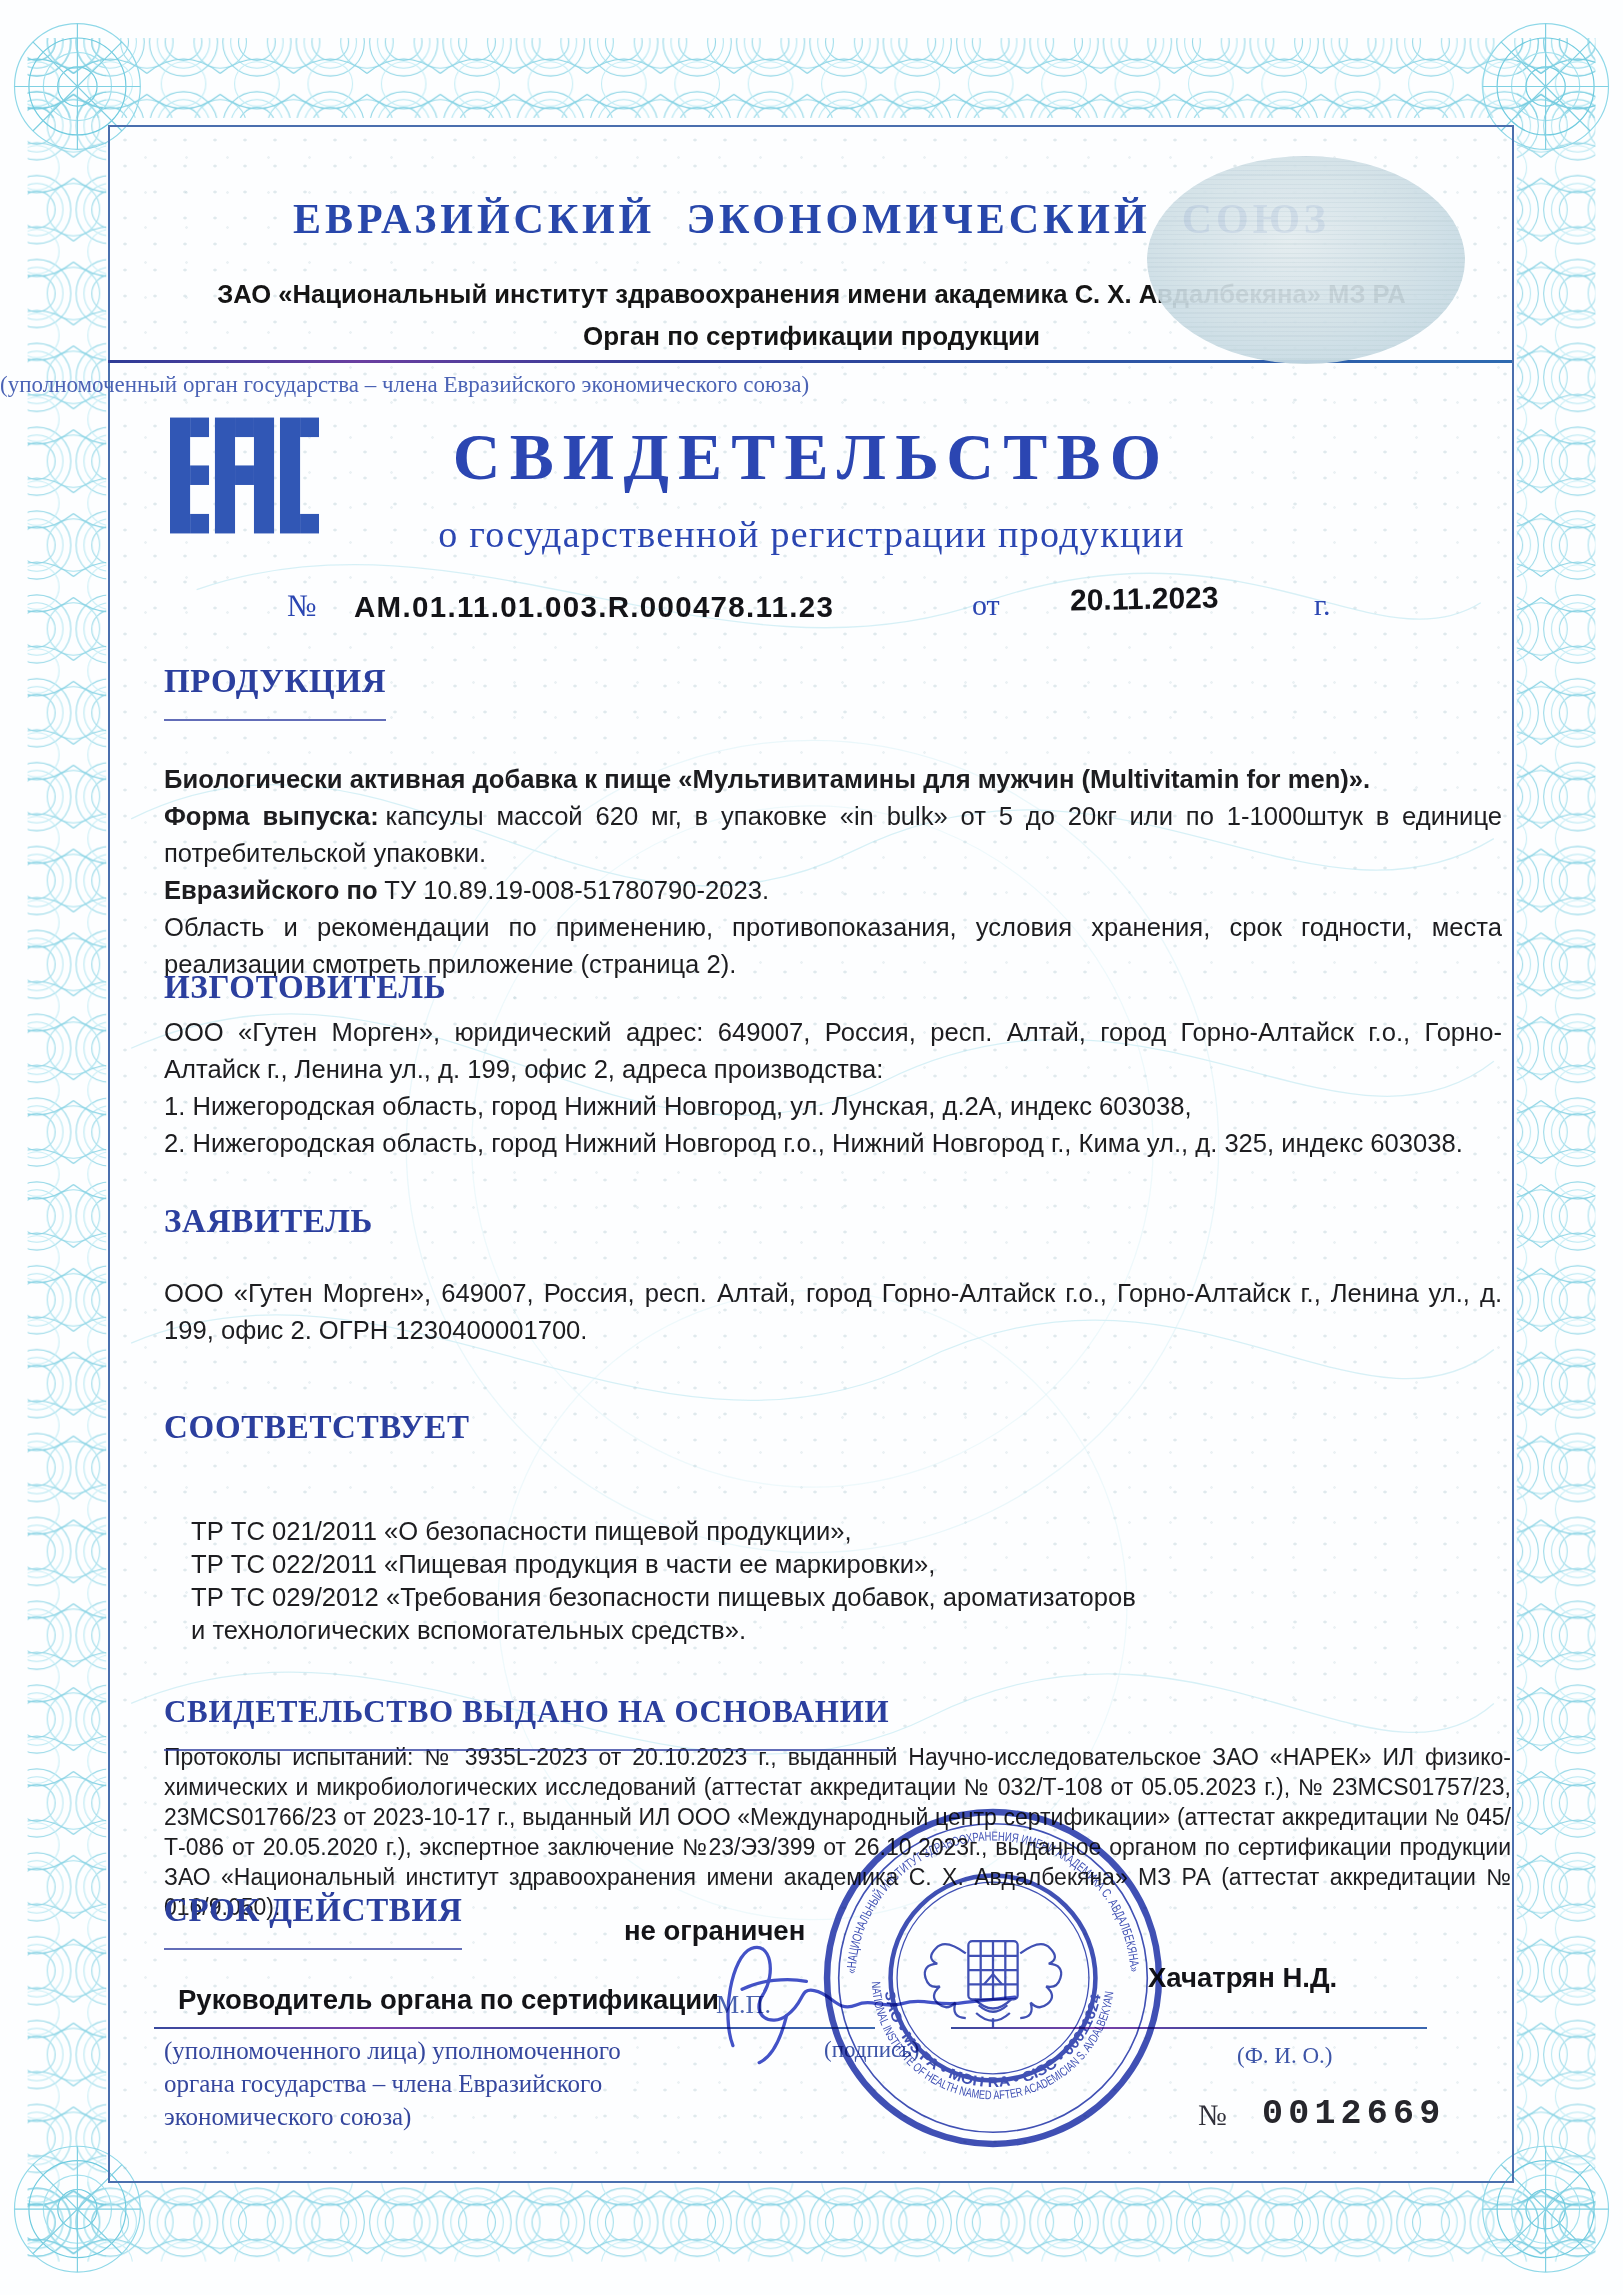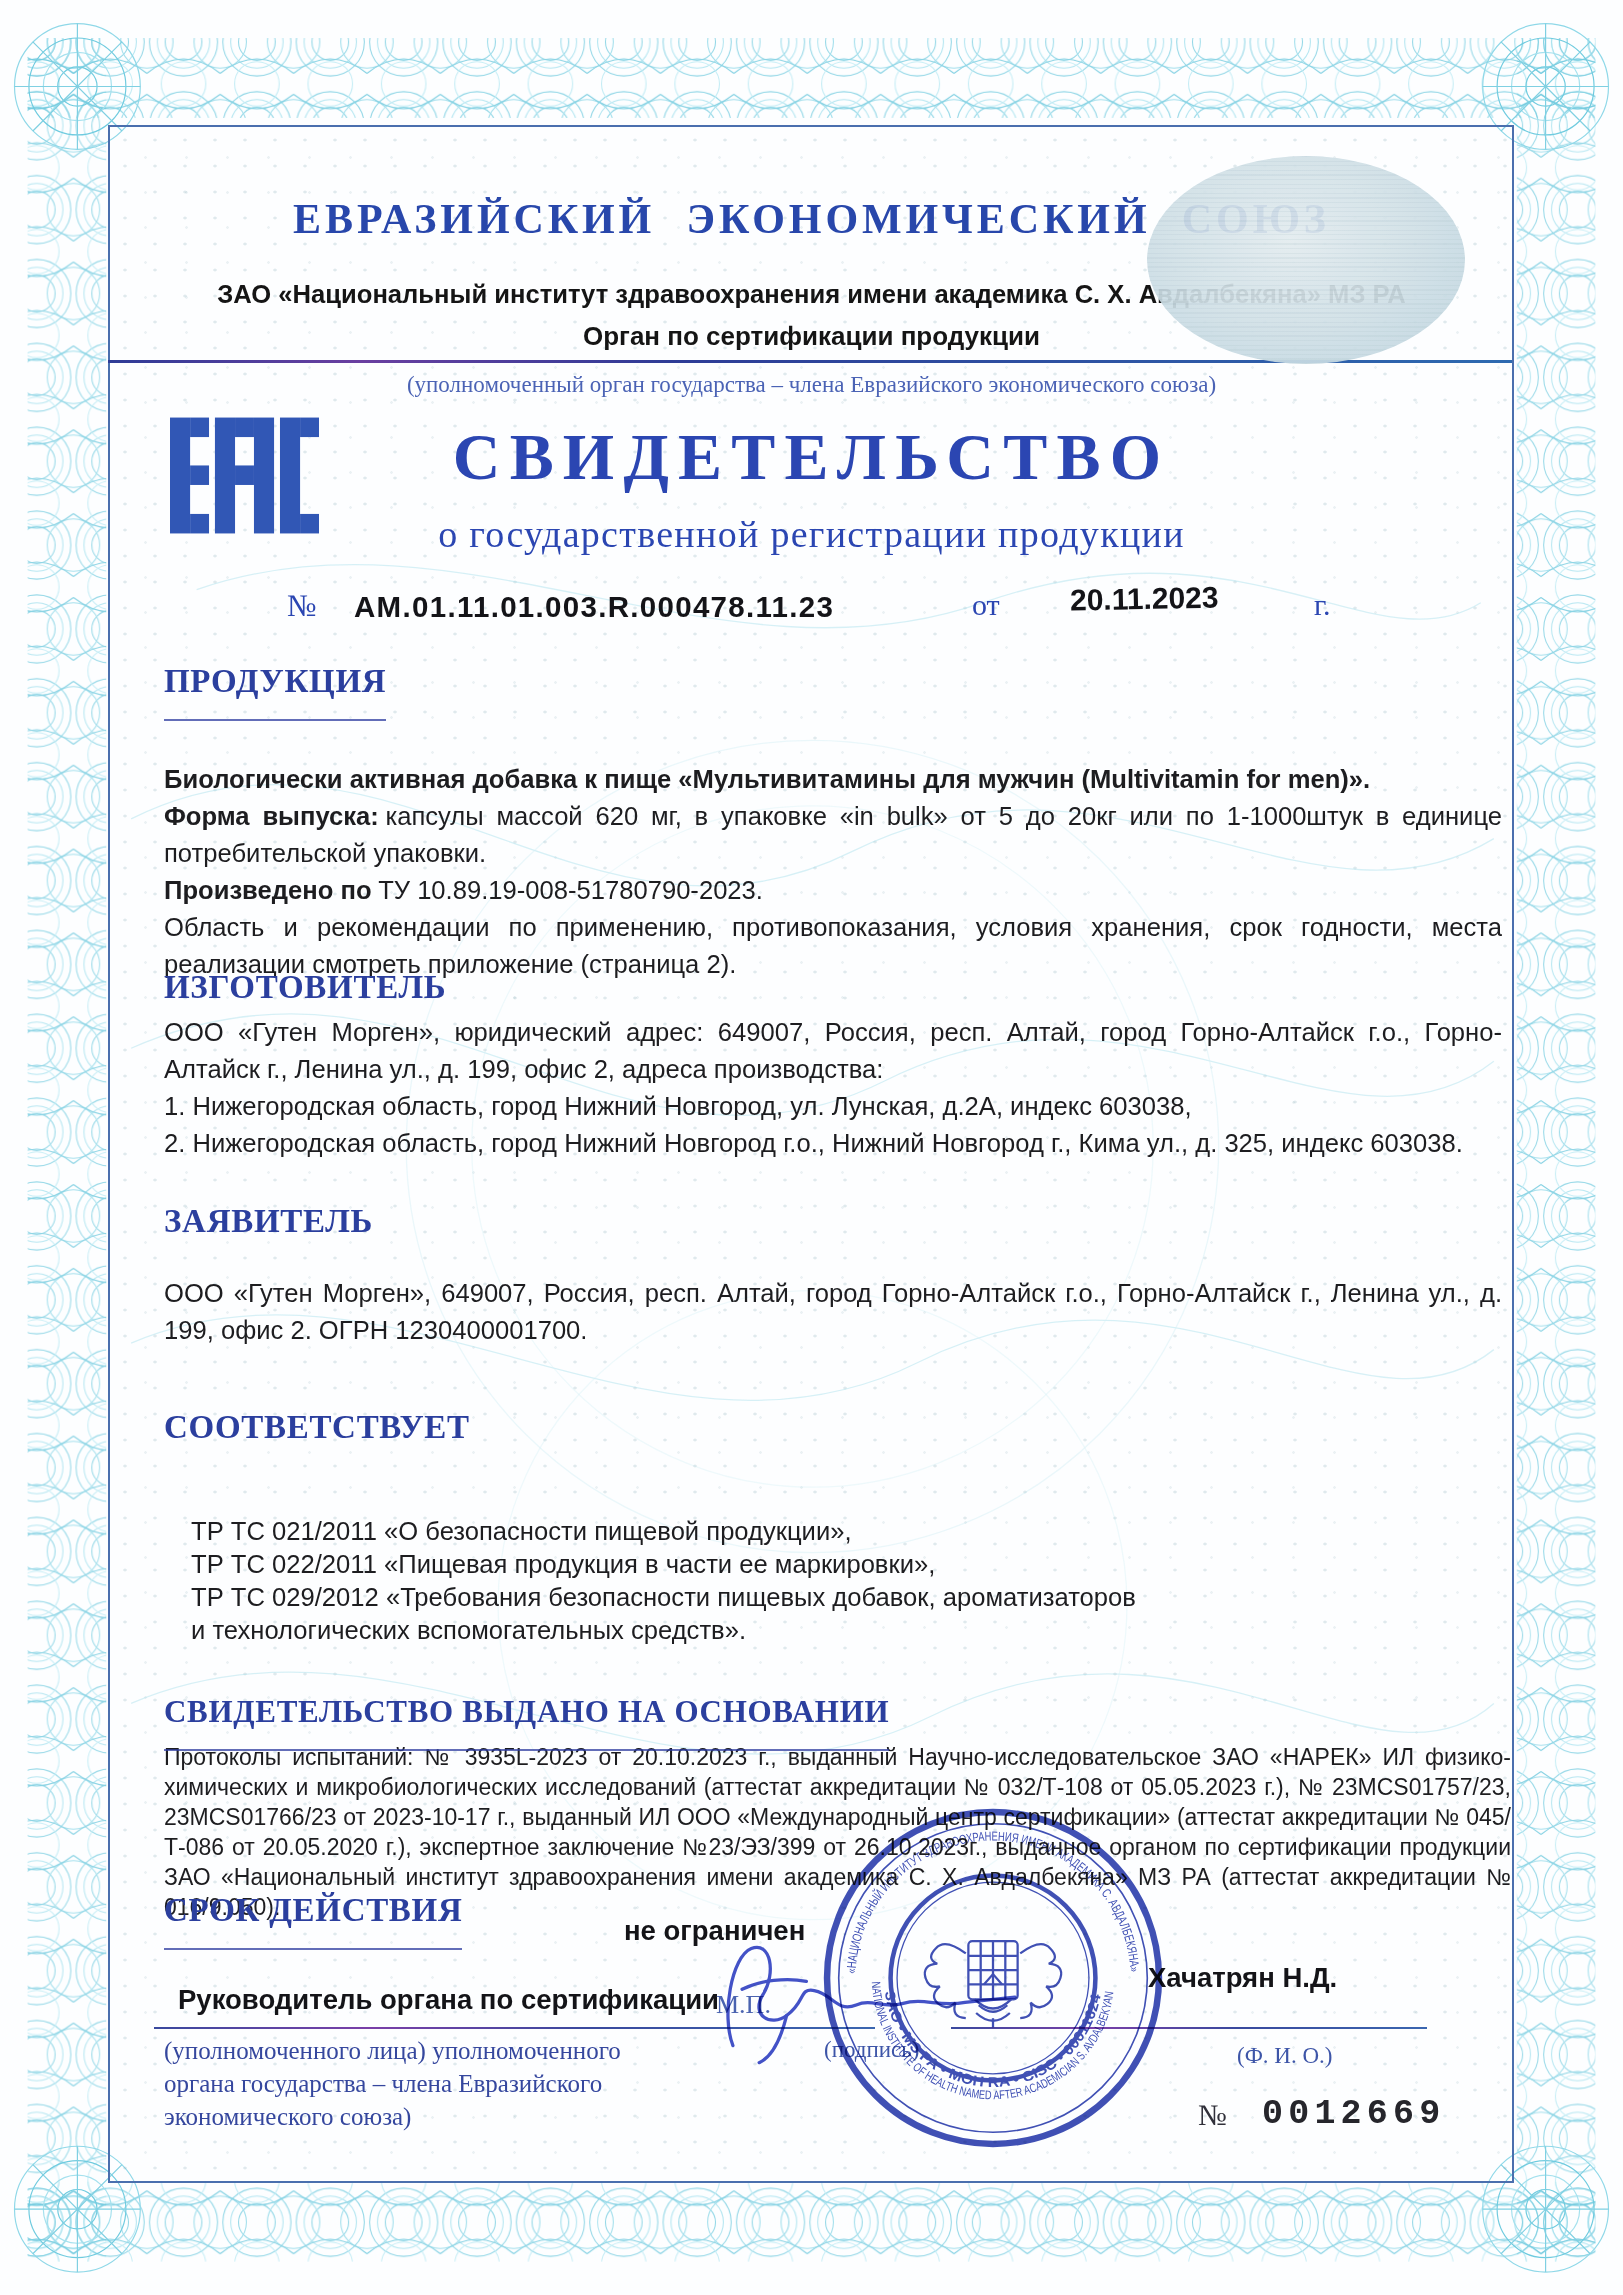--- a/index.html
+++ b/index.html
@@ -30,21 +30,21 @@
   .hologram{
     left:1147px;top:156px;width:318px;height:208px;border-radius:50%;
     background:
       repeating-linear-gradient(180deg, rgba(160,185,195,.18) 0 1.3px, transparent 1.3px 4.6px),
       radial-gradient(ellipse at 45% 40%, #e3ecef 0%, #cfdfe6 55%, #bcd4de 100%);
     opacity:.92;z-index:3;
   }
   .org-name{top:280px;left:0;right:0;text-align:center;font-size:25.6px;font-weight:bold;color:#151515;}
   .org-dept{top:321px;left:0;right:0;text-align:center;font-size:26px;font-weight:bold;color:#151515;}
   .header-rule{top:360px;left:108px;width:1404px;height:2.6px;background:linear-gradient(90deg,#2e3c96,#6a3fa0 18%,#2e3c96 40%,#2e6ab0);}
-  .auth-note{top:372px;left:0;right:0;text-align:center;font-family:"Liberation Serif", serif;
+  .auth-note{top:372px;left:0;right:0;font-family:"Liberation Serif", serif;
     font-size:23px;color:#4b63b5;}
   
   .eac-logo{left:170px;top:410px;width:149px;height:131px;}
   .cert-title{top:419px;left:0;right:0;text-align:center;font-family:"Liberation Serif", serif;
     font-size:66px;font-weight:600;letter-spacing:9.2px;color:#2b46b2;}
   .cert-subtitle{top:512px;left:0;right:0;text-align:center;font-family:"Liberation Serif", serif;
     font-size:38px;color:#2b46b2;letter-spacing:1.3px;}
   .num-label{left:287px;top:588px;font-family:"Liberation Serif", serif;font-size:31px;color:#2b46b2;}
   .num-value{left:354px;top:590px;font-size:29.5px;font-weight:bold;letter-spacing:1.3px;color:#141418;}
   .from-label{left:972px;top:588px;font-family:"Liberation Serif", serif;font-size:30px;color:#2b46b2;}
@@ -190,21 +190,21 @@
   <div class="abs num-label">№</div>
   <div class="abs num-value">AM.01.11.01.003.R.000478.11.23</div>
   <div class="abs from-label">от</div>
   <div class="abs date-value">20.11.2023</div>
   <div class="abs year-suffix">г.</div>
 
   <div class="abs sec-heading underlined" style="left:164px;top:663px;">ПРОДУКЦИЯ</div>
   <div class="abs body-block" style="left:164px;top:713px;width:1338px;">
     <div style="font-weight:bold;margin-top:48px;">Биологически активная добавка к пище «Мультивитамины для мужчин (Multivitamin for men)».</div>
     <div><span class="lead">Форма выпуска:</span><span>капсулы массой 620 мг, в упаковке «in bulk» от 5 до 20кг или по 1-1000штук в единице потребительской упаковки.</span></div>
-    <div><span class="lead">Произведено по</span><span>ТУ 10.89.19-008-51780790-2023.</span></div>
+    <div><span class="lead">Евразийского по</span><span>ТУ 10.89.19-008-51780790-2023.</span></div>
     <div>Область и рекомендации по применению, противопоказания, условия хранения, срок годности, места реализации смотреть приложение (страница 2).</div>
   </div>
 
   <div class="abs sec-heading" style="left:164px;top:969px;">ИЗГОТОВИТЕЛЬ</div>
   <div class="abs body-block" style="left:164px;top:1014px;width:1338px;">
     <div>ООО «Гутен Морген», юридический адрес: 649007, Россия, респ. Алтай, город Горно-Алтайск г.о., Горно-Алтайск г., Ленина ул., д. 199, офис 2, адреса производства:</div>
     <div>1. Нижегородская область, город Нижний Новгород, ул. Лунская, д.2А, индекс 603038,</div>
     <div>2. Нижегородская область, город Нижний Новгород г.о., Нижний Новгород г., Кима ул., д. 325, индекс 603038.</div>
   </div>
 

